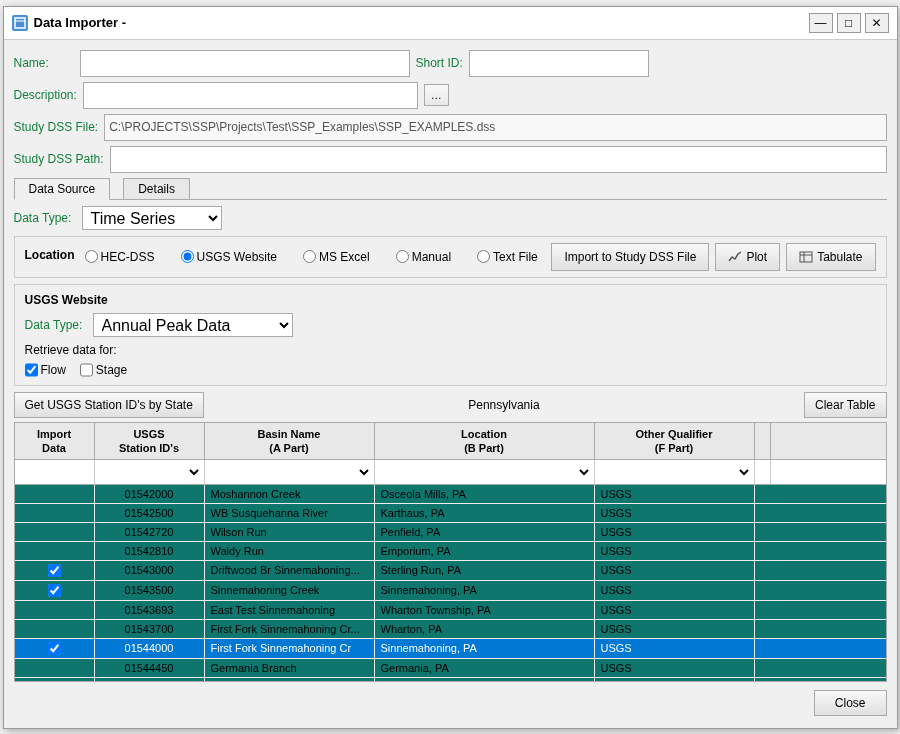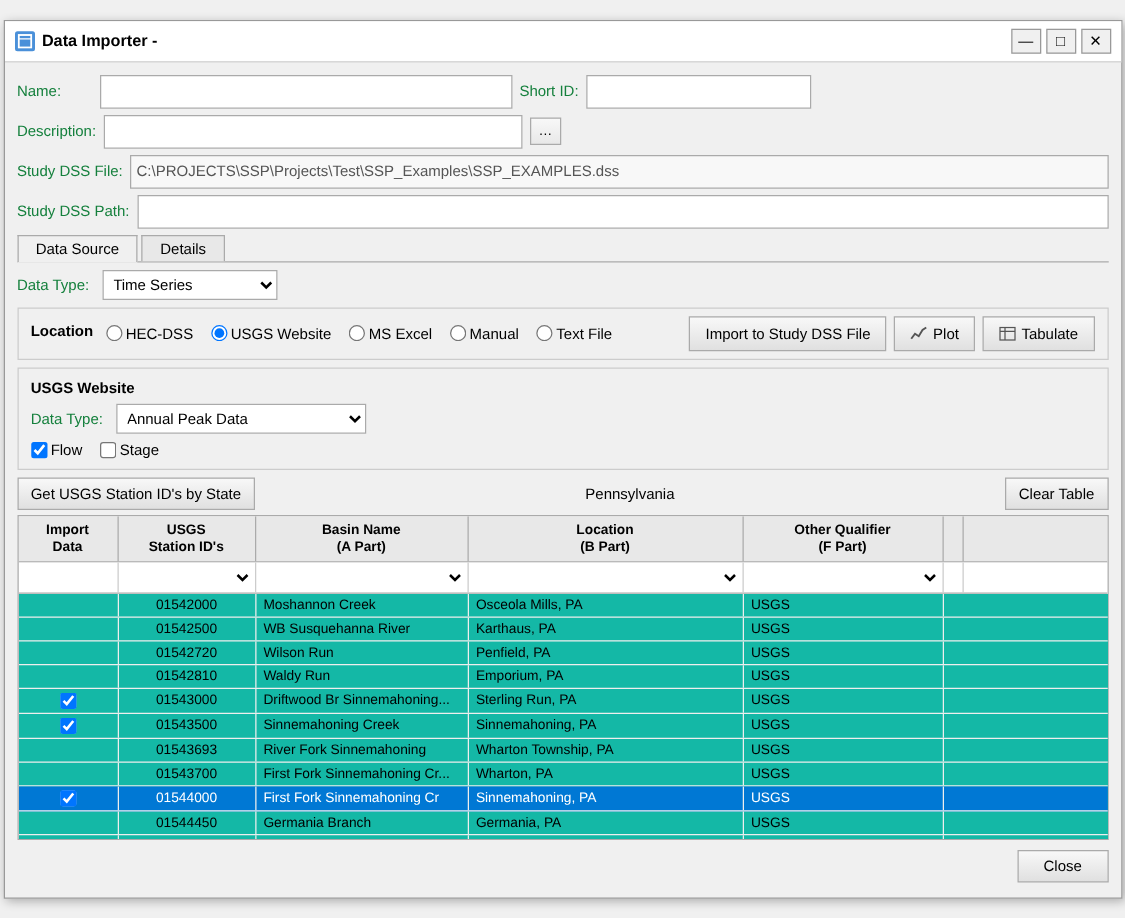--- a/index.html
+++ b/index.html
@@ -89,21 +89,21 @@
       border: 1px solid #aaa;
       background: linear-gradient(to bottom, #f8f8f8, #e8e8e8);
       height: 22px;
       padding: 2px 6px;
       cursor: pointer;
       font-size: 11px;
     }
 
     .tabs-row {
       display: flex;
-      gap: 3px;
+      gap: 13px;
       border-bottom: 1px solid #aaa;
       margin-bottom: 6px;
     }
     .tab {
       padding: 3px 14px;
       border: 1px solid #aaa;
       border-bottom: none;
       background: #e8e8e8;
       cursor: pointer;
       font-size: 12px;
@@ -118,34 +118,34 @@
       display: flex;
       align-items: center;
       margin-bottom: 6px;
       gap: 8px;
     }
     .select-field {
       border: 1px solid #aaa;
       background: white;
       height: 24px;
       padding: 2px 4px;
-      font-size: 12px;
+      font-size: 16px;
     }
     .select-w180 { width: 140px; }
 
     .location-group {
       border: 1px solid #ccc;
       padding: 6px 10px;
       margin-bottom: 6px;
     }
     .location-title { font-weight: bold; margin-bottom: 4px; font-size: 12px; }
     .radio-row {
       display: flex;
       align-items: flex-end;
-      gap: 14px;
+      gap: 26px;
     }
     .radio-item {
       display: flex;
       align-items: center;
       gap: 3px;
       cursor: pointer;
     }
     .action-btns {
       display: flex;
       gap: 6px;
@@ -243,21 +243,21 @@
       width: 100%;
       height: 20px;
       border: none;
       background: white;
       font-size: 11px;
     }
     .table-body {
       flex: 1;
       overflow-y: scroll;
       overflow-x: hidden;
-      background: #14b8a6;
+      background: #0f766e;
     }
     .table-row-data {
       display: grid;
       grid-template-columns: 80px 110px 170px 220px 160px;
       border-bottom: 1px solid #eee;
     }
     .table-row-data.selected { background: #0078d4; color: white; }
     .td {
       padding: 3px 6px;
       border-right: 1px solid #eee;
@@ -400,20 +400,21 @@
     </div>
 
     <div class="usgs-box">
       <div class="usgs-title">USGS Website</div>
       <div class="datatype-row">
         <span class="form-label">Data Type:</span>
         <select class="select-field" style="width:200px">
           <option>Annual Peak Data</option>
         </select>
       </div>
+      <div style="margin-bottom:4px; font-size:12px;">Retrieve data for:</div>
       <div class="checkbox-row">
         <label class="checkbox-item">
           <input type="checkbox" checked="" style="">
           <span>Flow</span>
         </label>
         <label class="checkbox-item">
           <input type="checkbox" style="">
           <span>Stage</span>
         </label>
       </div>
@@ -498,21 +499,21 @@
               <input type="checkbox" checked="" style="">
             </div>
             <div class="td td-center">01543500</div>
             <div class="td">Sinnemahoning Creek</div>
             <div class="td">Sinnemahoning, PA</div>
             <div class="td">USGS</div>
           </div>
           <div class="table-row-data">
             <div class="td checkbox-cell"></div>
             <div class="td td-center">01543693</div>
-            <div class="td">River Fork Sinnemahoning</div>
+            <div class="td">East Test Sinnemahoning</div>
             <div class="td">Wharton Township, PA</div>
             <div class="td">USGS</div>
           </div>
           <div class="table-row-data">
             <div class="td checkbox-cell"></div>
             <div class="td td-center">01543700</div>
             <div class="td">First Fork Sinnemahoning Cr...</div>
             <div class="td">Wharton, PA</div>
             <div class="td">USGS</div>
           </div>

